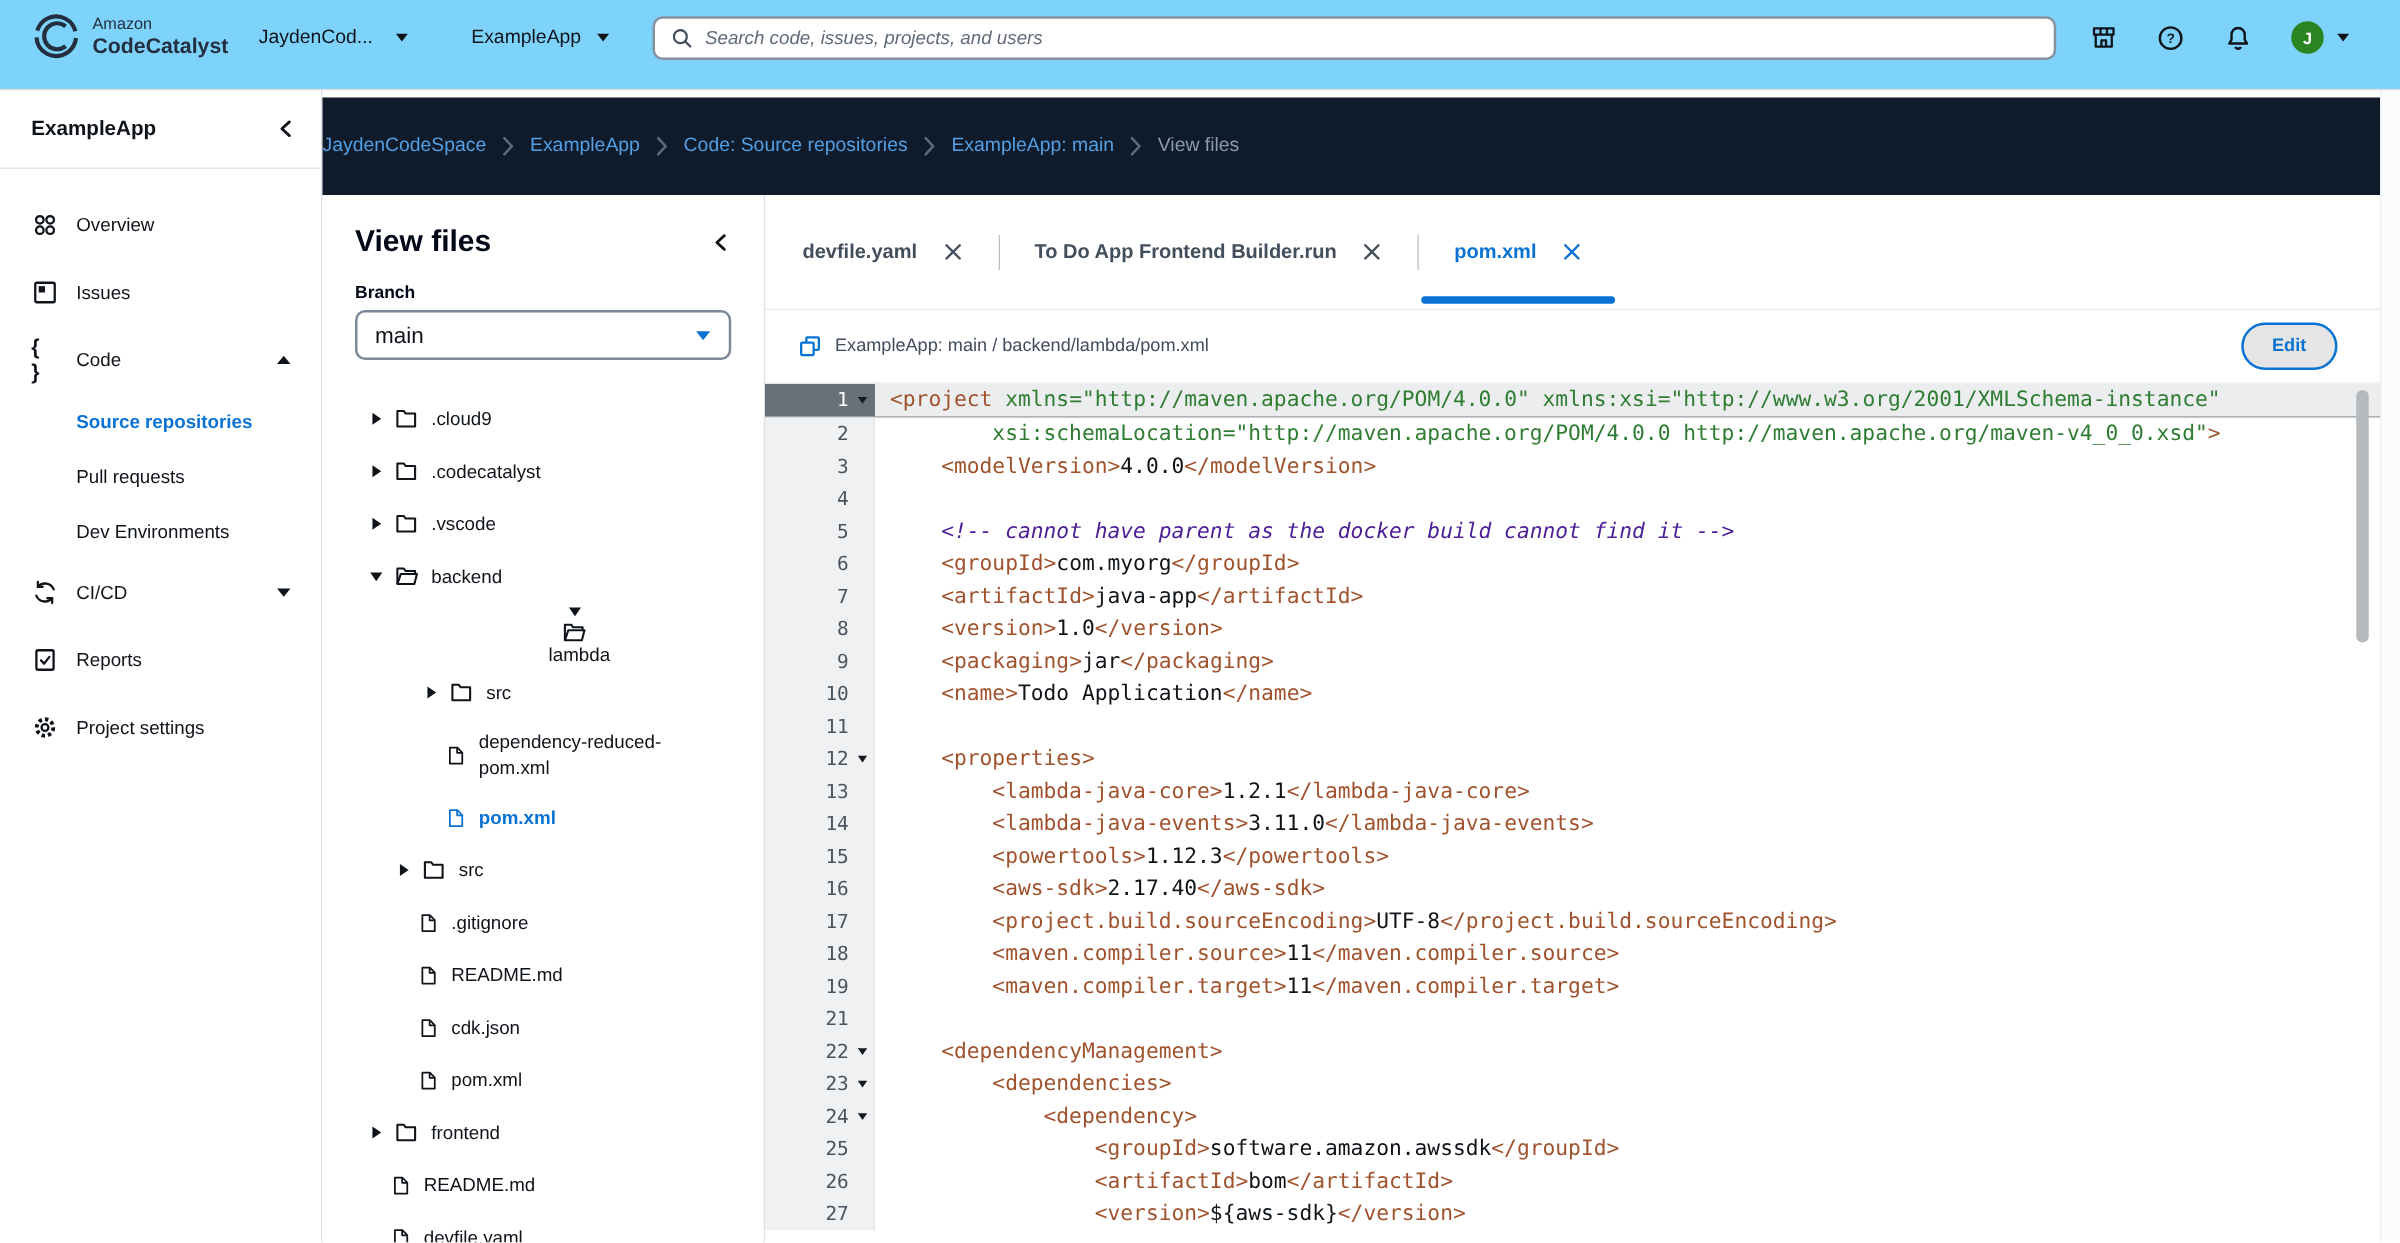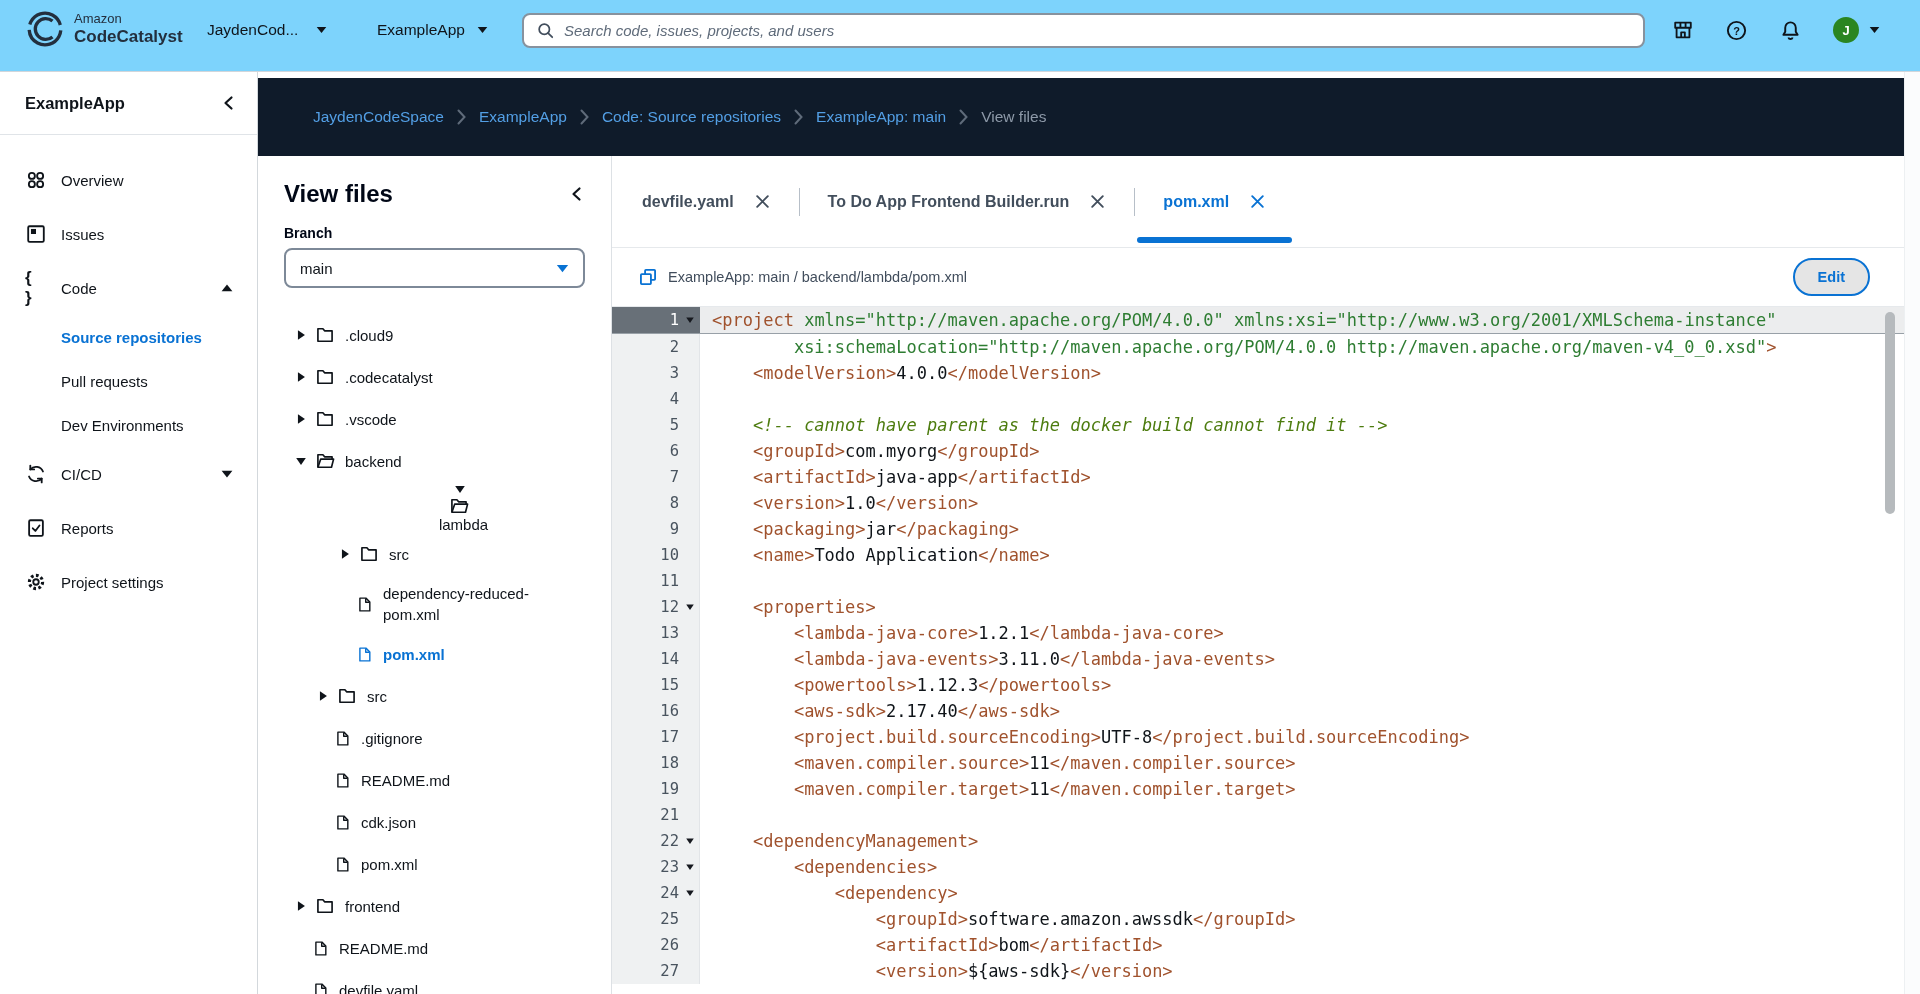--- a/index.html
+++ b/index.html
@@ -39,36 +39,36 @@
             font-size:15px;cursor:pointer}
   .nav-item.sub{height:44px;padding-left:61px}
   .nav-item.active .nav-label{color:#0972d3;font-weight:700}
   .nav-ic{width:22px;height:22px;margin-right:14px;display:flex;align-items:center;justify-content:center;color:#0f141a}
   .nav-svg{stroke:currentColor;fill:none;stroke-width:2;width:22px;height:22px}
   .brace-ic{font-weight:700;font-size:17px;letter-spacing:2px;color:#0f141a}
   .nav-caret{position:absolute;right:24px;display:flex}
 
   .main{flex:1;display:flex;flex-direction:column;min-width:0;background:#fff}
   .crumb-band{height:78px;margin-top:6px;background:#0f1b2a;display:flex;align-items:center;
-              padding-left:55px;gap:13px;font-size:15.5px}
+              gap:13px;font-size:15.5px}
   .crumb-link{color:#539fe5;cursor:pointer}
   .crumb-sep{display:flex;align-items:center}
   .crumb-current{color:#8d99a8}
 
   .content{flex:1;display:flex;min-height:0}
 
   
   .tree-panel{width:354px;flex:none;background:#fff;border-right:1px solid #dde1e5;overflow:hidden}
   .tree-head{display:flex;justify-content:space-between;align-items:center;padding:24px 26px 0 26px}
   .tree-title{font-size:24px;font-weight:800;color:#000716}
   .panel-collapse{background:none;border:none;cursor:pointer;display:flex;padding:0}
   .branch-label{margin:17px 0 0 26px;font-size:14px;font-weight:700;color:#000716}
   .branch-select{margin:7px 26px 0 26px;height:40px;border:2px solid #7d8998;border-radius:8px;
                  display:flex;align-items:center;justify-content:space-between;padding:0 14px;
-                 font-size:15px;cursor:pointer;background:#fff}
+                 font-size:18px;cursor:pointer;background:#fff}
   .tree{margin-top:26px}
   .trow{min-height:42px;display:flex;align-items:center;font-size:15px;color:#0f141a;cursor:pointer}
   .trow.wrap{min-height:58px}
   .trow.wrap .tlabel{max-width:152px;line-height:21px}
   .tarrow{width:14px;margin-right:7px;display:flex;flex:none}
   .ticon{margin-right:10px;display:flex;flex:none;color:#0f141a}
   .trow.sel{color:#0972d3;font-weight:700}
   .trow.sel .ticon{color:#0972d3}
 
   
@@ -94,21 +94,21 @@
   .crow{display:flex;height:26px}
   .crow.active{background:#ecedee;border-bottom:1px solid #98a0a7;height:27px}
   .gcell{width:88px;flex:none;background:#eff1f2;border-right:1px solid #e2e5e8;color:#49545f;
          font:15.5px "DejaVu Sans Mono",monospace;display:flex;justify-content:flex-end;
          align-items:center;padding-right:20px;position:relative}
   .crow.active .gcell{background:#687078;color:#fff;border-right-color:#687078}
   .fold{position:absolute;right:4px;top:50%;transform:translateY(-50%);display:flex;cursor:pointer}
   .ccell{flex:1;white-space:pre;font:17px/26px "DejaVu Sans Mono",monospace;padding-left:12px;color:#0f1419}
   .tk-tag{color:#a0522d}
   .tk-attr,.tk-str{color:#2e7d32}
-  .tk-com{color:#4d7c0f;font-style:italic}
+  .tk-com{color:#4c1d95;font-style:italic}
   .tk-txt{color:#0f1419}
   .vscroll{position:absolute;right:9px;top:5px;width:10px;height:202px;border-radius:5px;background:#b6babd}
 
   .page-scroll{width:16px;flex:none;background:#fbfcfd;border-left:1px solid #edf0f2}
 </style>
 </head>
 <body>
 
 <div class="app">
 

